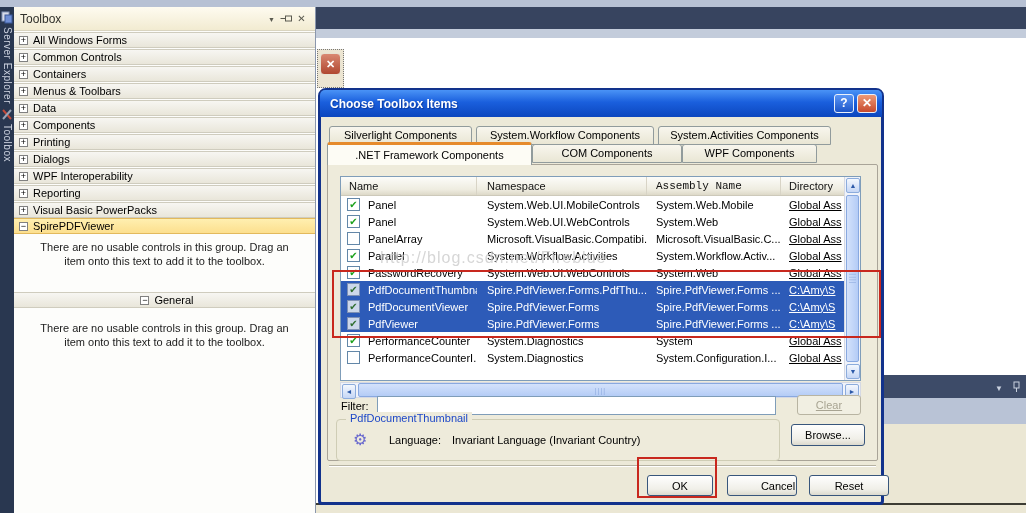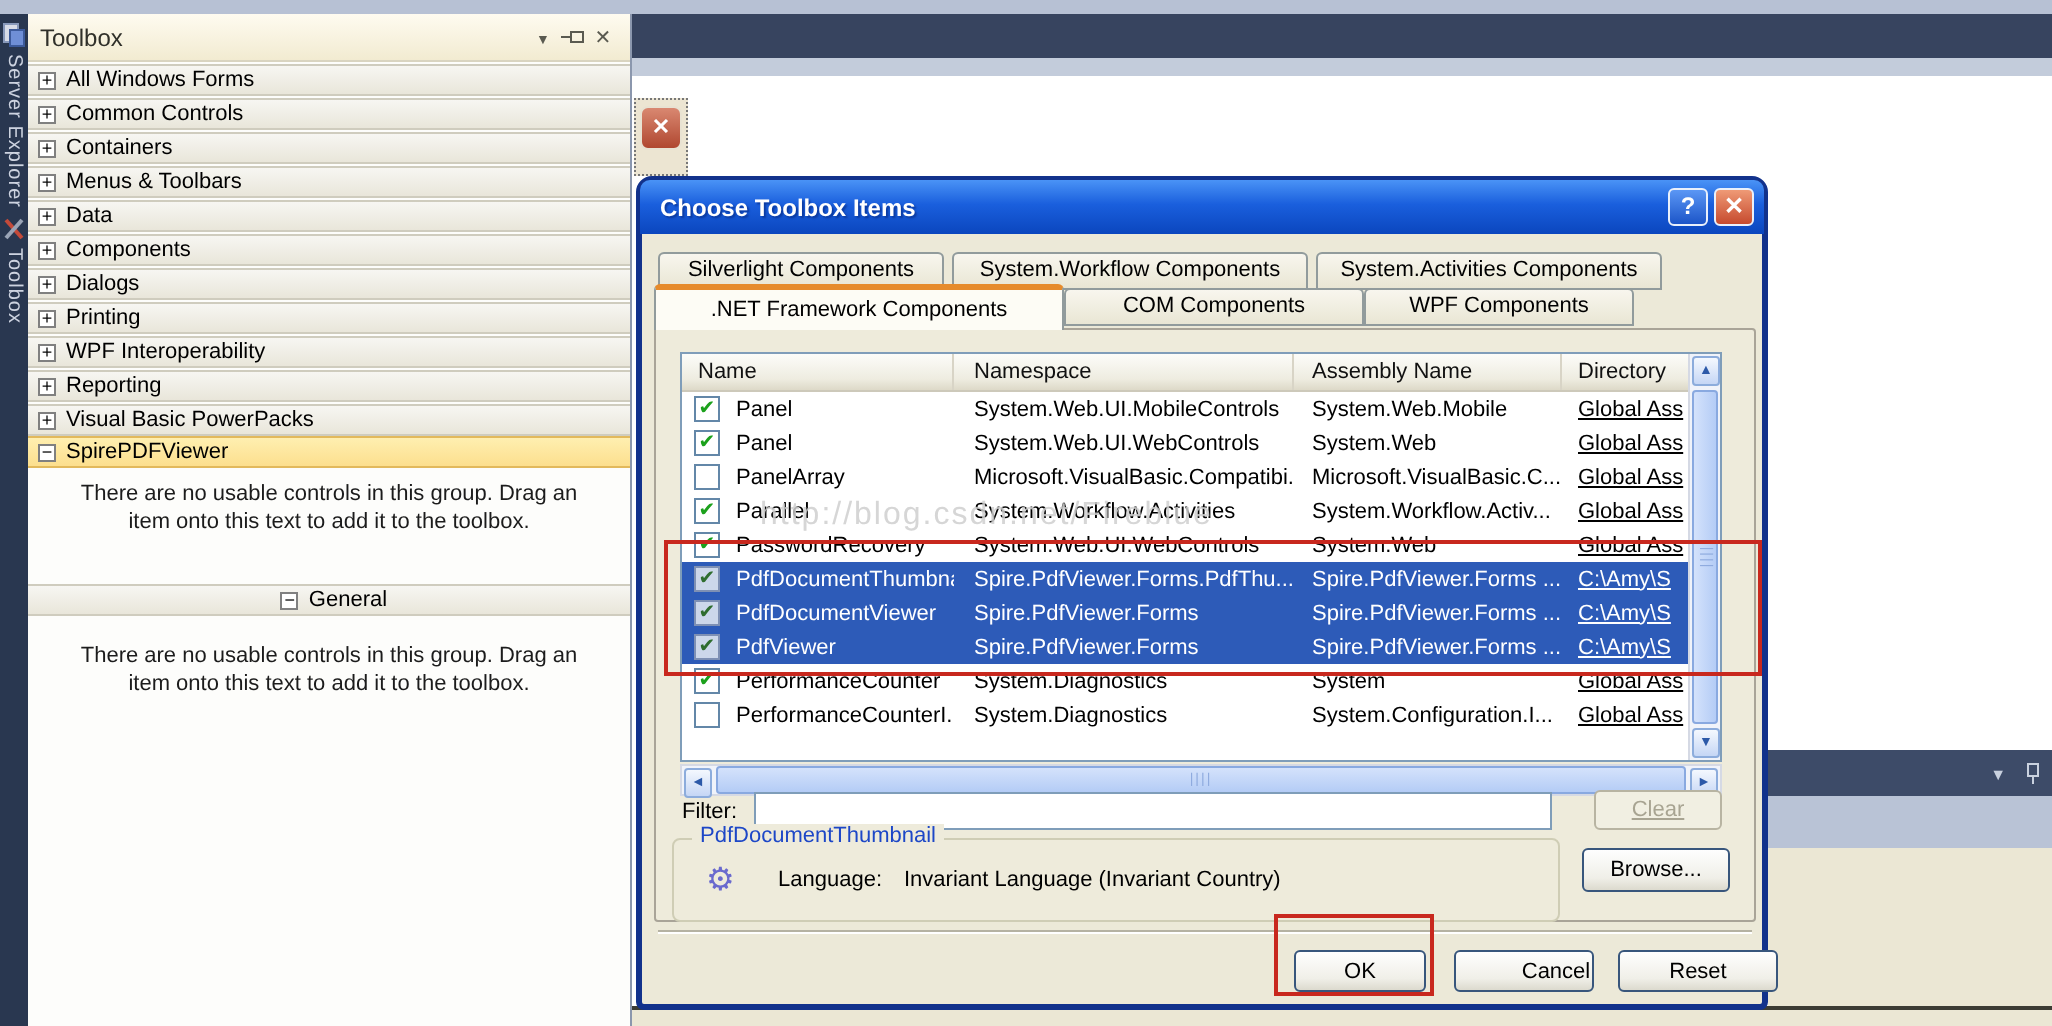--- a/index.html
+++ b/index.html
@@ -81,21 +81,21 @@
 
   .page { position:absolute; left:6px; top:73px; width:551px; height:297px; border:1px solid #a9a498;
           background:#eeebdb; border-radius:0 2px 2px 2px; }
 
   
   .ctable { position:absolute; left:19px; top:85px; width:521px; height:205px; background:#fff;
             border:1px solid #7f9db9; }
   .thead { display:flex; height:19px; margin-right:16px;
            background:linear-gradient(#fcfcf9,#eeece0 70%,#ddd9c8); border-bottom:1px solid #cdc9ba; }
   .th { line-height:18px; color:#111; border-right:1px solid #d8d4c6; padding-left:8px; }
-  .th.c1 { width:136px; } .th.c2 { width:170px; padding-left:10px; } .th.c3 { width:134px; padding-left:9px; }
+  .th.c1 { width:136px; } .th.c2 { width:170px; padding-left:10px; } .th.c3 { width:134px; padding-left:9px;font-family:Liberation Mono, monospace; }
   .th.c4 { flex:1; border-right:none; }
   .trow { display:flex; height:17px; align-items:center; margin-right:16px; color:#000; }
   .trow.sel { background:#2d5bb8; color:#fff; }
   .cell { overflow:hidden; white-space:nowrap; }
   .cname { width:136px; display:flex; align-items:center; }
   .cns { width:170px; padding-left:10px; } .casm { width:134px; padding-left:9px; } .cdir { flex:1; padding-left:8px;text-decoration:underline; }
   .cb { display:inline-block; width:13px; height:13px; margin:0 8px 0 6px; background:#fff;
         border:1px solid #6387a8; font-size:10px; line-height:11px; text-align:center; color:#1ca11c; flex:none; }
   .cb.on::before { content:"✔"; }
   .trow.sel .cb { background:#ccd7ea; border-color:#7e90b4; color:#2f6d2f; }
@@ -216,25 +216,25 @@
         <div class="tb-group">
           <span class="pm plus"></span>
           <span>Data</span>
         </div>
         <div class="tb-group">
           <span class="pm plus"></span>
           <span>Components</span>
         </div>
         <div class="tb-group">
           <span class="pm plus"></span>
+          <span>Printing</span>
+        </div>
+        <div class="tb-group">
+          <span class="pm plus"></span>
           <span>Dialogs</span>
-        </div>
-        <div class="tb-group">
-          <span class="pm plus"></span>
-          <span>Printing</span>
         </div>
         <div class="tb-group">
           <span class="pm plus"></span>
           <span>WPF Interoperability</span>
         </div>
         <div class="tb-group">
           <span class="pm plus"></span>
           <span>Reporting</span>
         </div>
         <div class="tb-group">

